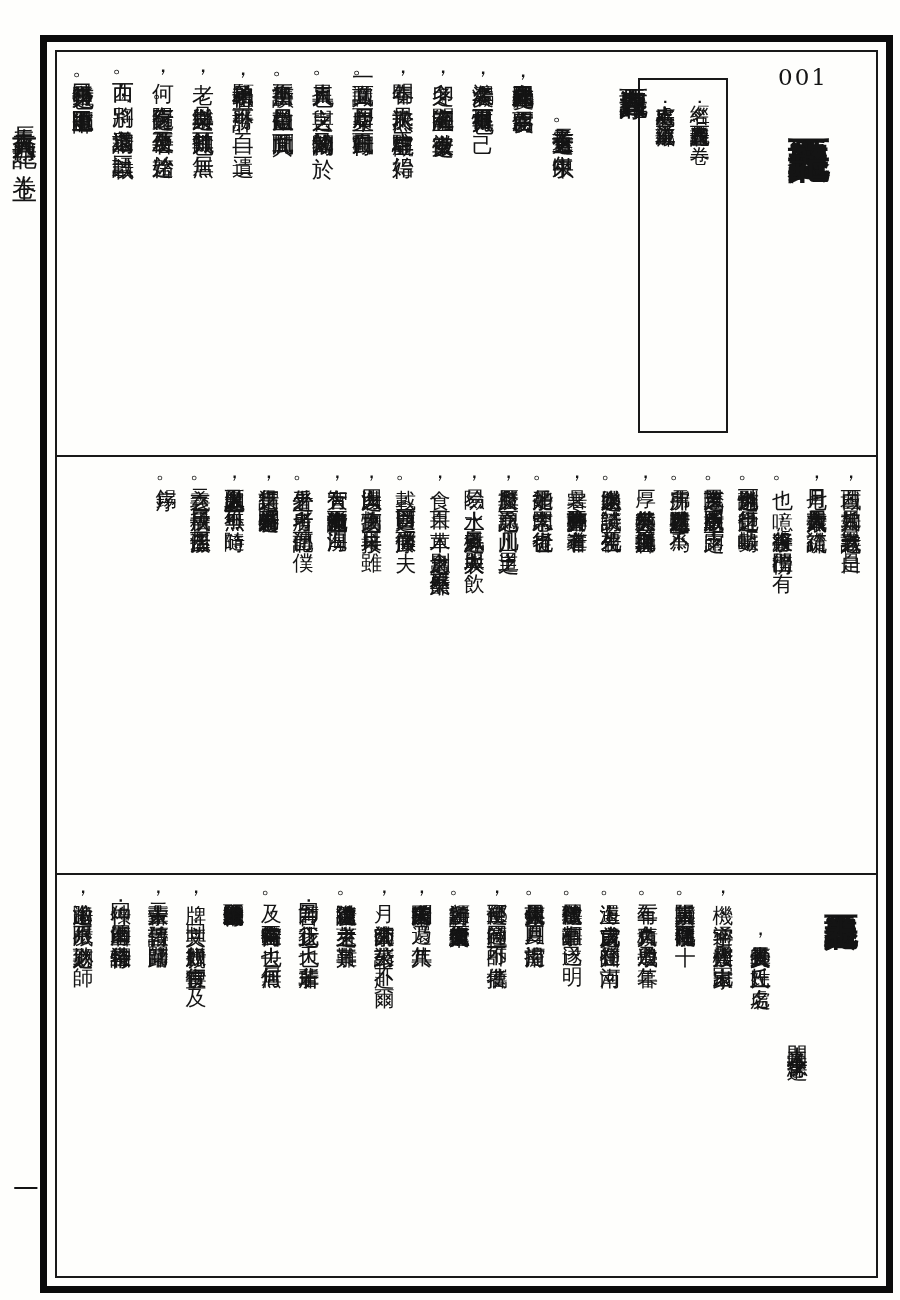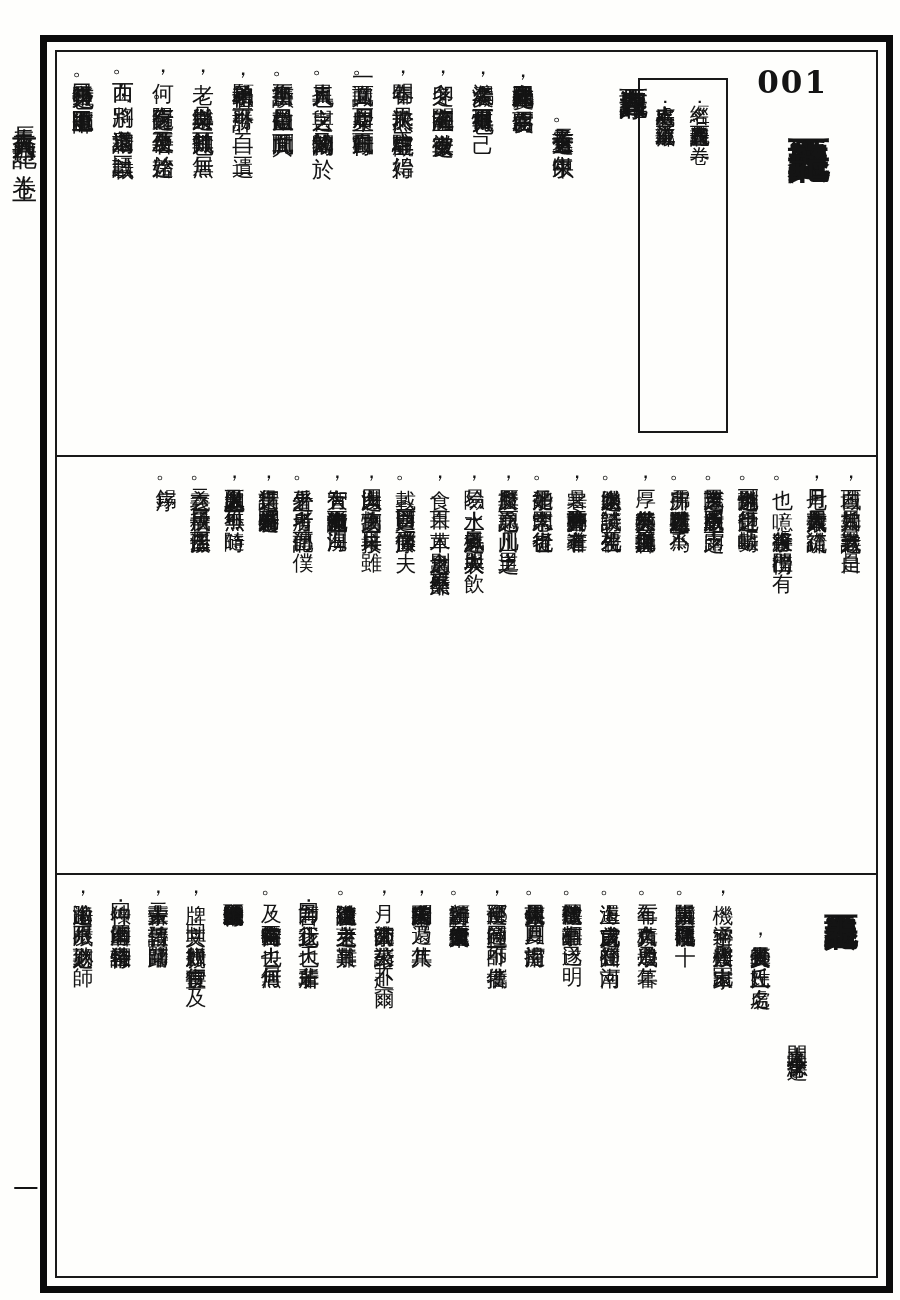--- a/index.html
+++ b/index.html
@@ -29,21 +29,21 @@
   }
   .body-a{font-size:22px;letter-spacing:.5px;line-height:28px;width:28px;}
   .sec-title-col{
     writing-mode:vertical-rl;text-orientation:mixed;
     font-size:29px;line-height:38px;width:38px;margin-left:26px;letter-spacing:0;
   }
   .indent-a{padding-top:45px;}
   
   .code{
     position:absolute;top:12px;right:48px;
-    font-size:31px;letter-spacing:2px;font-weight:bold;
+    font-size:23px;letter-spacing:2px;font-weight:normal;
   }
   .big-title{
     position:absolute;top:54px;right:38px;
     writing-mode:vertical-rl;text-orientation:mixed;
     font-size:42px;line-height:58px;font-weight:bold;letter-spacing:0;
   }
   .meta-box{
     position:absolute;top:26px;right:148px;width:90px;height:355px;
     border:2px solid #191919;box-sizing:border-box;
     display:flex;flex-direction:row-reverse;justify-content:space-evenly;

